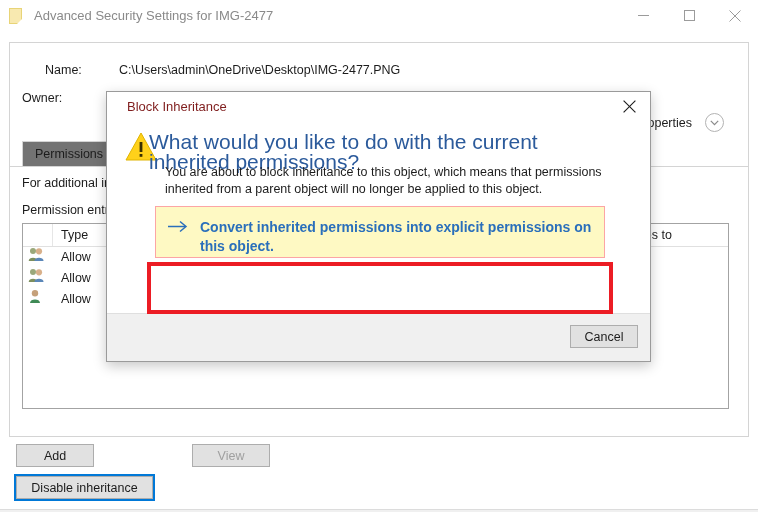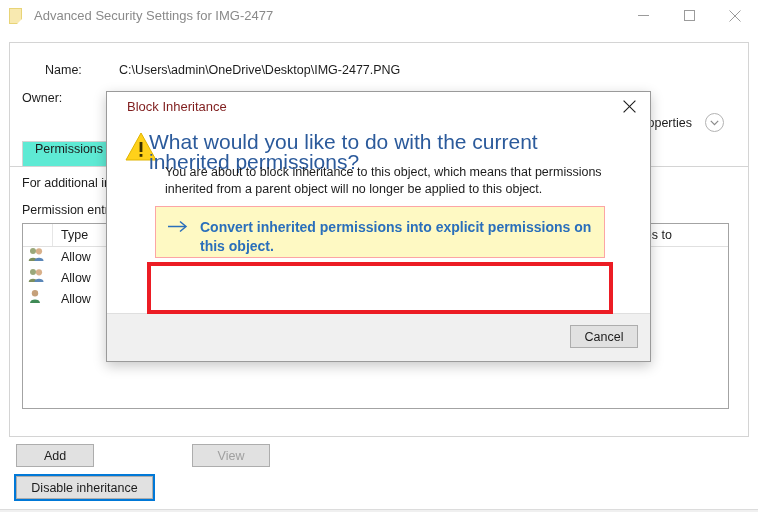--- a/index.html
+++ b/index.html
@@ -129,23 +129,24 @@
     left: 0; top: 96px;
     width: 738px; height: 27px;
     border-bottom: 1px solid #d4d4d4;
   }
   .tab {
     position: absolute;
     top: 2px;
     height: 25px;
     border: 1px solid #d4d4d4;
     border-bottom: none;
-    background: #5eead4;
-    box-sizing: border-box;
-    display: flex;
+    background: #737373;
+    box-sizing: border-box;
+    display: flex;
+    align-items: center;
     padding: 0 12px;
     font-size: 12.5px;
     color: #1c1c1c;
   }
   #tab-permissions { left: 12px; }
   #tab-2 { left: 108px; width: 96px; }
 
   #info-line {
     position: absolute;
     left: 12px; top: 133px;

